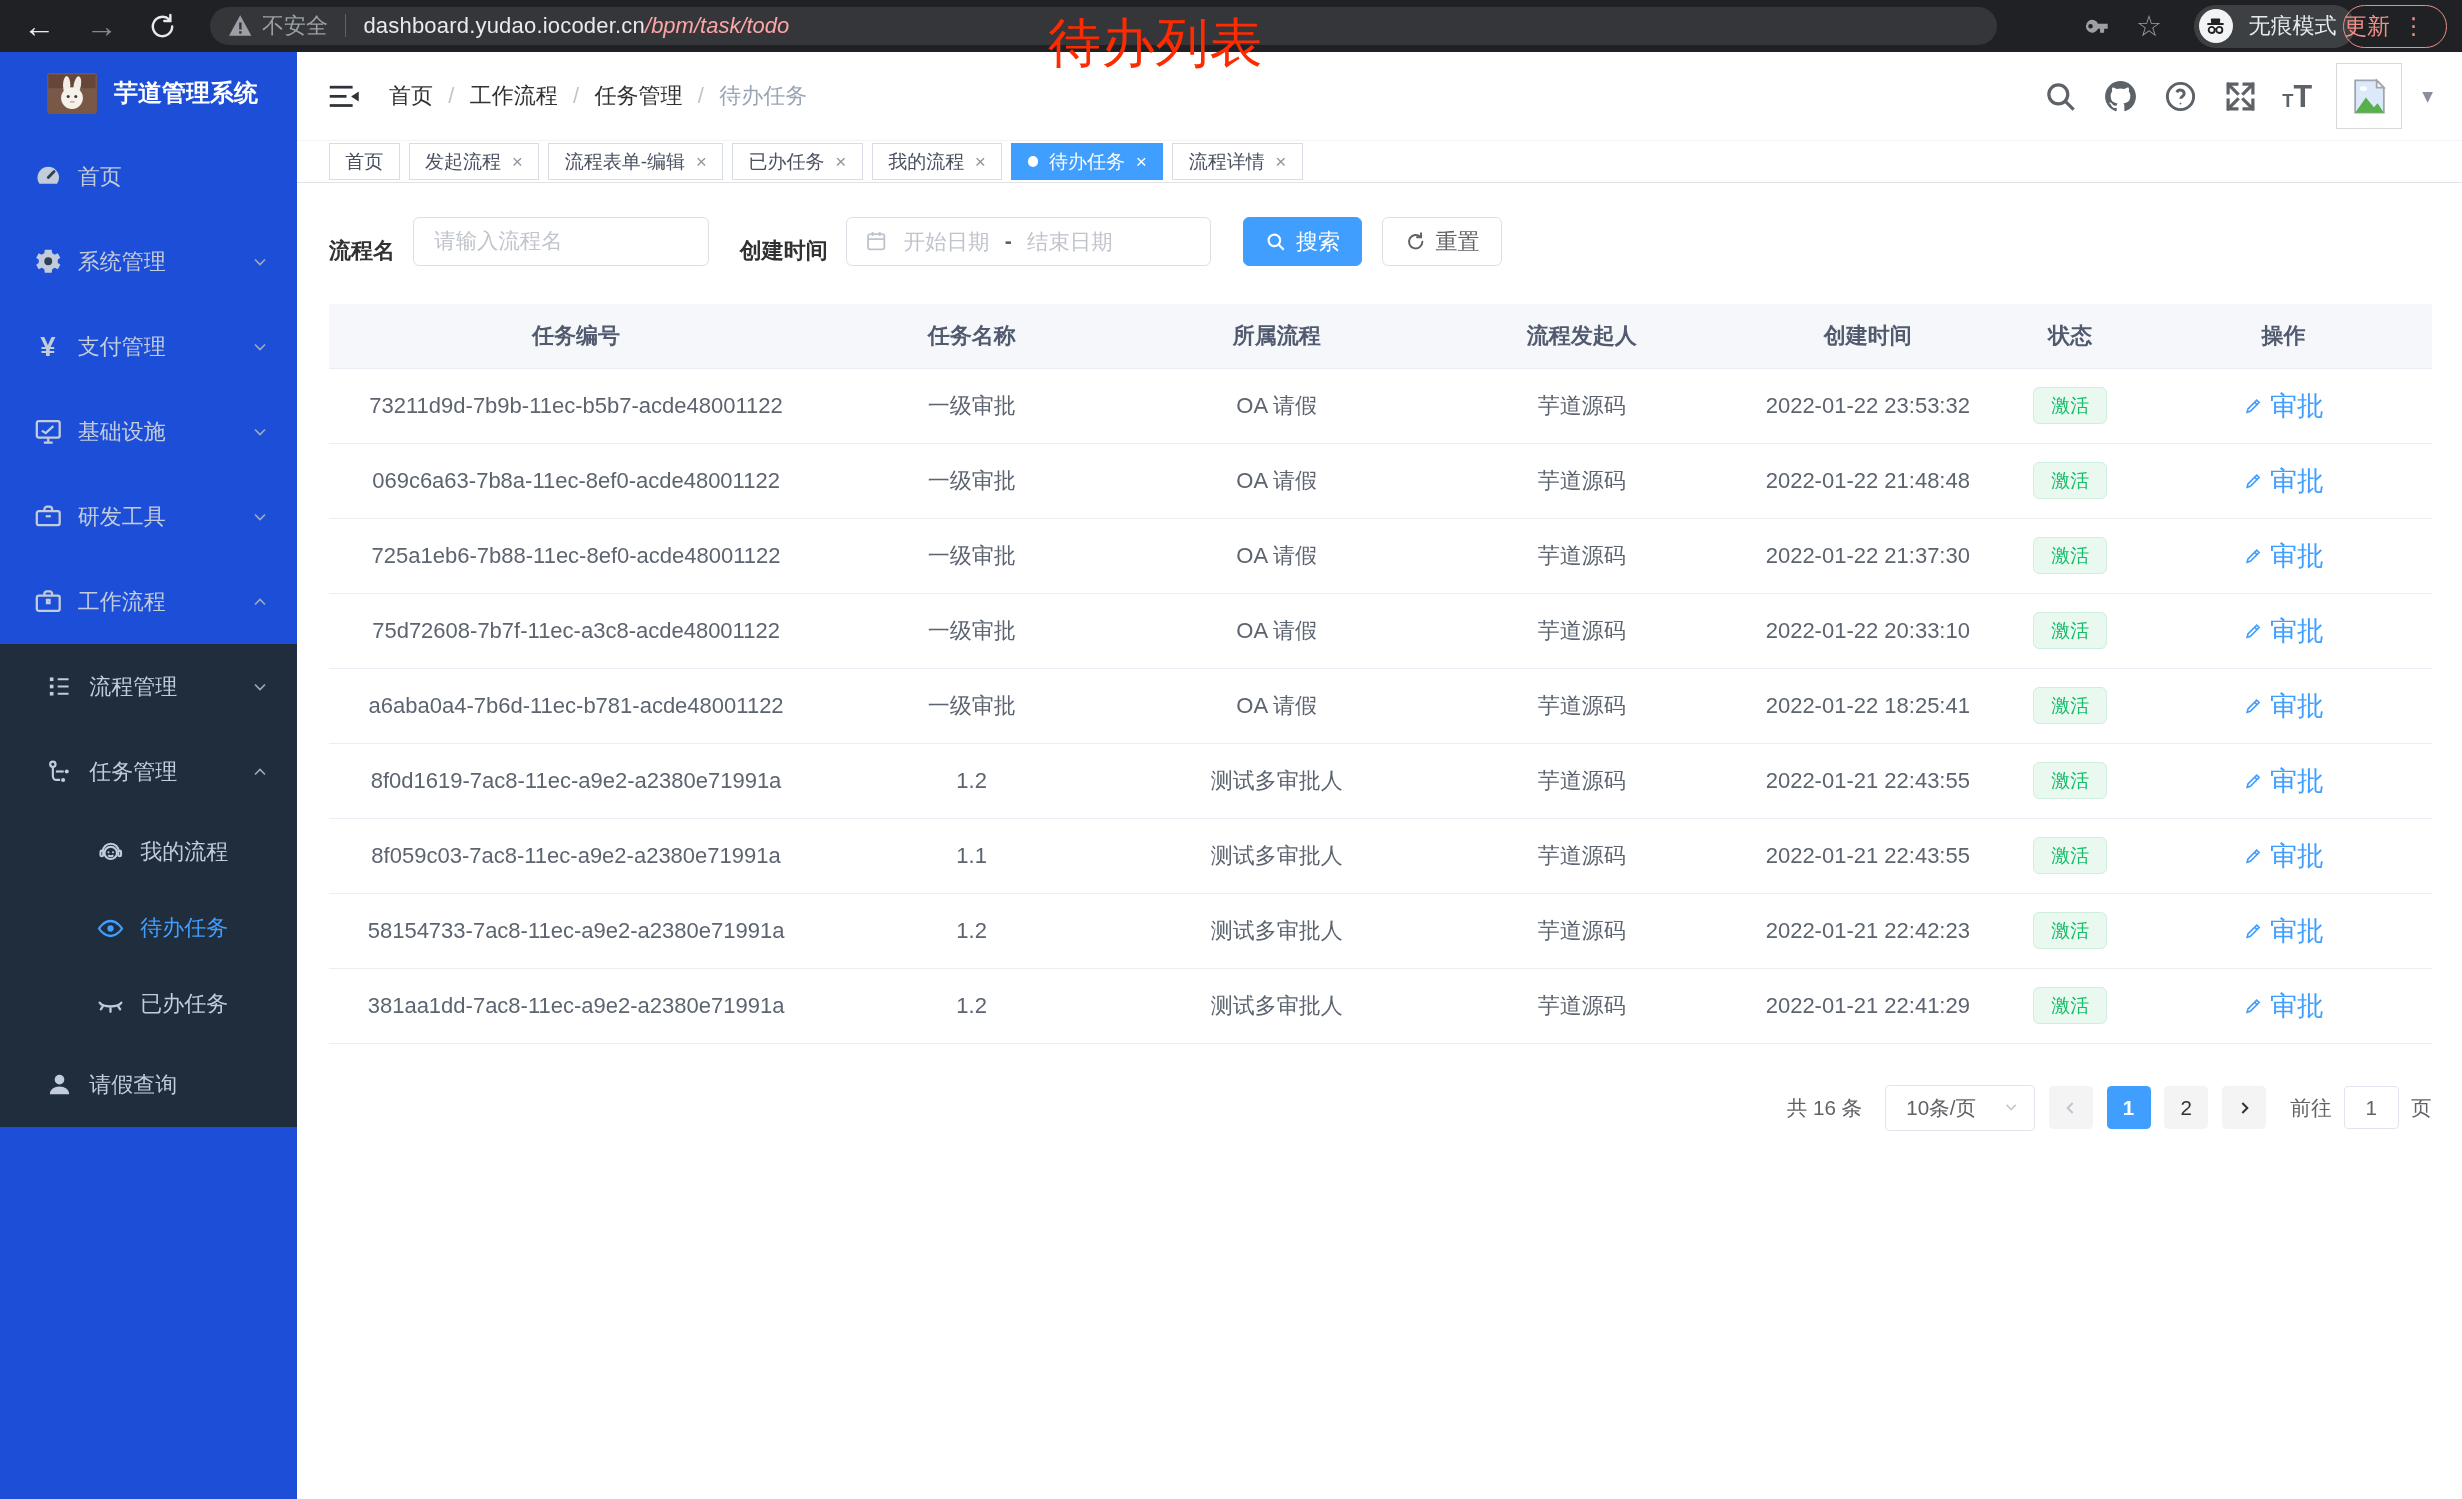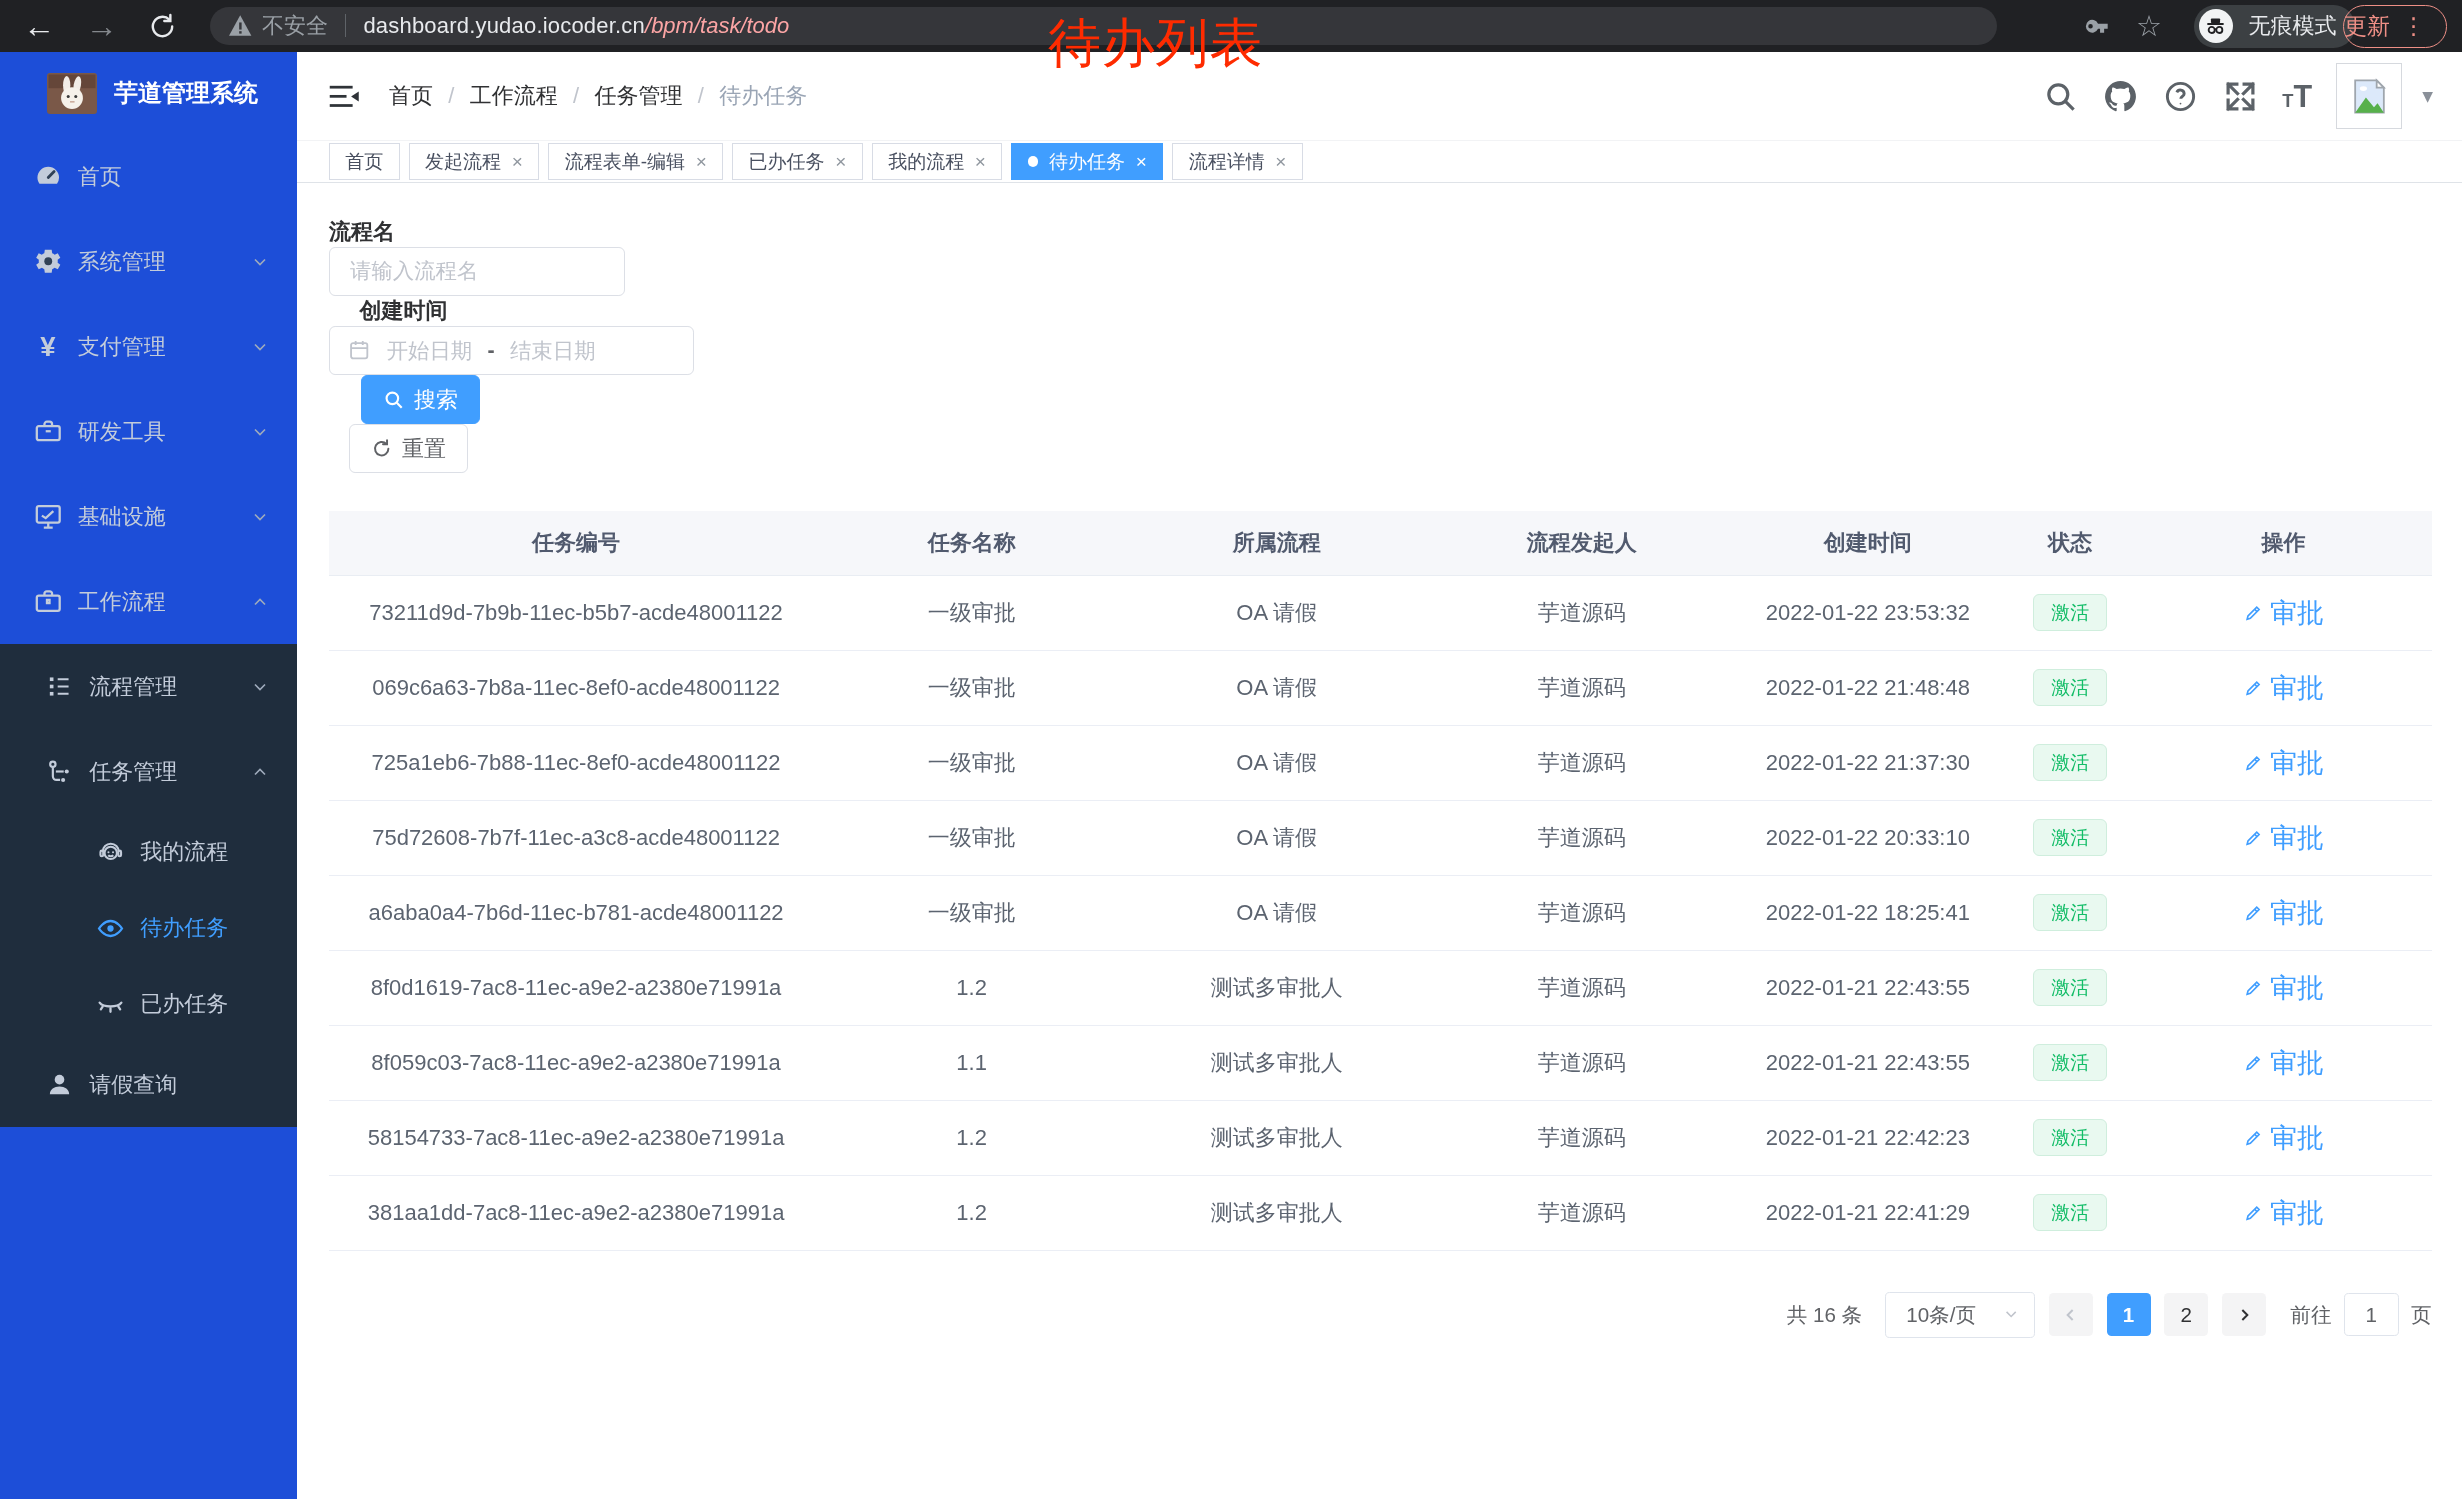--- a/index.html
+++ b/index.html
@@ -69,21 +69,21 @@
     display:flex; align-items:center; padding-left:32px; gap:9.2px; }
   .tag { height:37px; display:inline-flex; align-items:center; gap:10.7px; padding:0 15.3px;
     border:1.5px solid #d8dce5; background:#fff; color:#495060; font-size:19px; white-space:nowrap; cursor:pointer; }
   .tag .tag-close { font-size:19px; color:#90979f; line-height:1; }
   .tag.active { background:#409eff; border-color:#409eff; color:#fff; }
   .tag.active .tag-close { color:#fff; }
   .tag-dot { width:10.7px; height:10.7px; border-radius:50%; background:#fff; }
 
   
   .content { flex:1; padding:0 30.5px 0 32px; }
-  .filter-row { margin-top:34px; display:flex; align-items:flex-start; font-size:22px; color:#303133;flex-direction:column; }
+  .filter-row { margin-top:34px; display:flex; align-items:flex-end; font-size:22px; color:#303133; }
   .f-label { font-weight:700; margin-right:18.3px; white-space:nowrap; }
   .name-input { width:296px; height:49px; border:1.5px solid #dcdfe6; border-radius:6.1px; padding:0 20px;
     font-size:21.4px; color:#606266; outline:none; font-family:inherit; }
   .name-input::placeholder { color:#c0c4cc; }
   .f-label2 { margin-left:30.5px; }
   .date-range { width:365px; height:49px; border:1.5px solid #dcdfe6; border-radius:6.1px;
     display:flex; align-items:center; padding:0 17px; gap:15.3px; color:#c0c4cc; font-size:21.4px; }
   .date-range .range-sep { color:#606266; font-weight:700; }
   .btn { height:49px; border-radius:6.1px; display:inline-flex; align-items:center; justify-content:center;
     gap:9.2px; font-size:22px; padding:0 21.4px; cursor:pointer; }
@@ -226,42 +226,42 @@
       <span class="chev">
           <svg width="20" height="20" viewBox="0 0 24 24" fill="none" stroke="currentColor" stroke-width="2">
             <polyline points="6,9 12,15 18,9"></polyline>
           </svg>
         </span>
     </div>
 
     <div class="mi lvl1">
       <span class="mi-icon">
         <svg width="30.5" height="30.5" viewBox="0 0 24 24" fill="none" stroke="currentColor" stroke-width="1.8">
+            <rect x="3" y="4" width="18" height="13" rx="1.5"></rect>
+            <path d="M12 17v4M8.5 21h7"></path>
+            <path d="M7 11.5l3 2 6-5.5"></path>
+          </svg>
+      </span>
+      <span>基础设施</span>
+      <span class="chev">
+          <svg width="20" height="20" viewBox="0 0 24 24" fill="none" stroke="currentColor" stroke-width="2">
+            <polyline points="6,9 12,15 18,9"></polyline>
+          </svg>
+        </span>
+    </div>
+
+    <div class="mi lvl1">
+      <span class="mi-icon">
+        <svg width="30.5" height="30.5" viewBox="0 0 24 24" fill="none" stroke="currentColor" stroke-width="1.8">
             <rect x="3" y="8" width="18" height="11" rx="1.5"></rect>
             <path d="M9 8V6.5A2 2 0 0 1 11 4.5h2a2 2 0 0 1 2 2V8"></path>
             <path d="M10 12h4"></path>
           </svg>
       </span>
       <span>研发工具</span>
-      <span class="chev">
-          <svg width="20" height="20" viewBox="0 0 24 24" fill="none" stroke="currentColor" stroke-width="2">
-            <polyline points="6,9 12,15 18,9"></polyline>
-          </svg>
-        </span>
-    </div>
-
-    <div class="mi lvl1">
-      <span class="mi-icon">
-        <svg width="30.5" height="30.5" viewBox="0 0 24 24" fill="none" stroke="currentColor" stroke-width="1.8">
-            <rect x="3" y="4" width="18" height="13" rx="1.5"></rect>
-            <path d="M12 17v4M8.5 21h7"></path>
-            <path d="M7 11.5l3 2 6-5.5"></path>
-          </svg>
-      </span>
-      <span>基础设施</span>
       <span class="chev">
           <svg width="20" height="20" viewBox="0 0 24 24" fill="none" stroke="currentColor" stroke-width="2">
             <polyline points="6,9 12,15 18,9"></polyline>
           </svg>
         </span>
     </div>
 
     <div class="mi lvl1">
       <span class="mi-icon">
         <svg width="30.5" height="30.5" viewBox="0 0 24 24" fill="none" stroke="currentColor" stroke-width="1.8">

